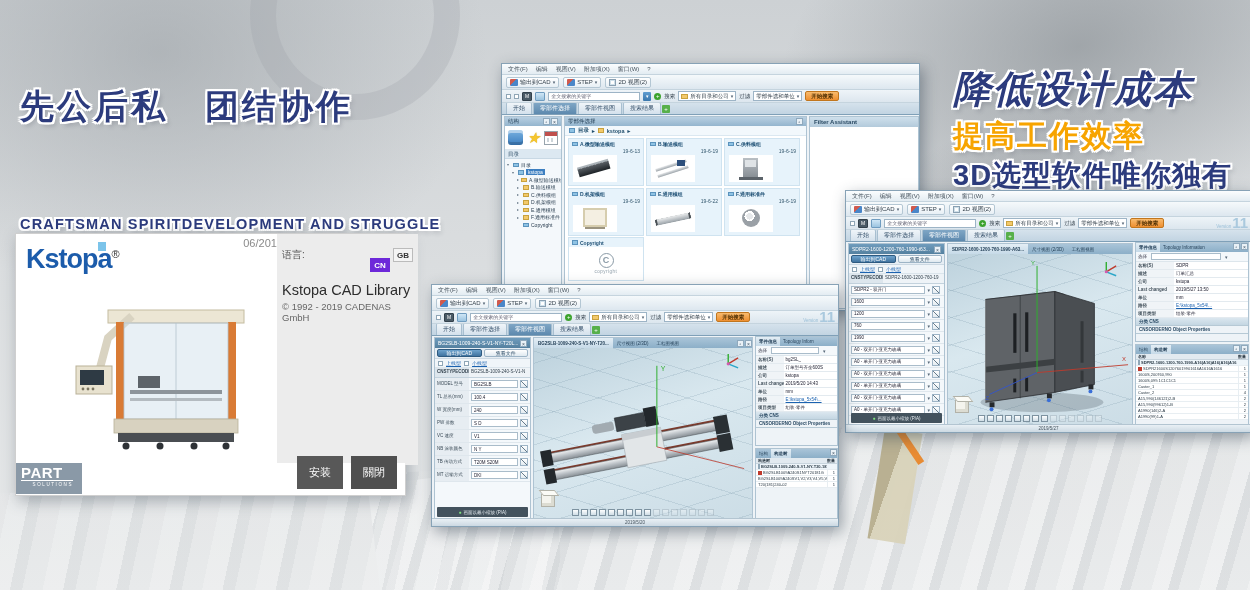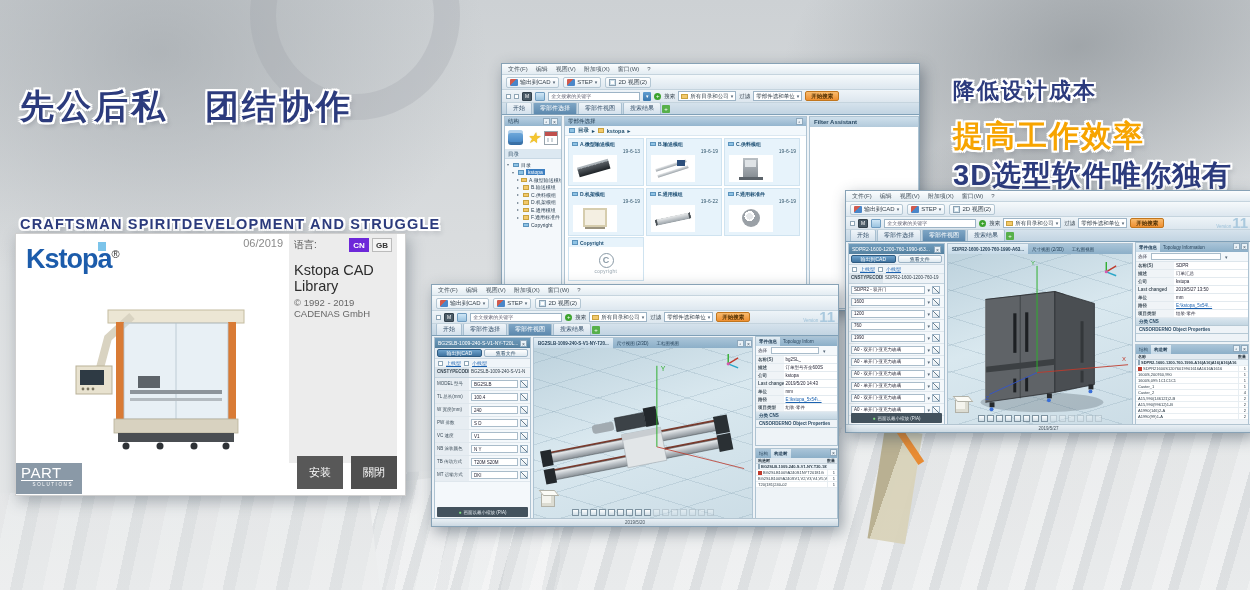--- a/index.html
+++ b/index.html
@@ -30,21 +30,21 @@
          background:radial-gradient(ellipse, rgba(148,153,158,.5), transparent 70%); }
 
   
   .slg { position:absolute; font-weight:bold; white-space:nowrap;
          text-shadow:-2px -2px 0 #fff,2px -2px 0 #fff,-2px 2px 0 #fff,2px 2px 0 #fff,
                      0 -2px 0 #fff,0 2px 0 #fff,-2px 0 0 #fff,2px 0 0 #fff,3px 4px 4px rgba(60,65,80,.25); }
   .cn-l1 { left:20px; top:84px;  font-size:34px; letter-spacing:3px; color:#2c3b7d; }
   .cn-l2 { left:20px; top:128px; font-size:34px; letter-spacing:3px; color:#f7a400; }
   .en-l1 { left:20px; top:188px; font-size:14.5px; letter-spacing:1.2px; color:#2c3b7d; }
   .en-l2 { left:20px; top:216px; font-size:14.5px; letter-spacing:1.2px; color:#2c3b7d; }
-  .cn-r1 { left:953px; top:76px;  font-size:22px; letter-spacing:2px; color:#2c3b7d; }
+  .cn-r1 { left:953px; top:64px;  font-size:38px; letter-spacing:2px; color:#2c3b7d;font-style:italic; }
   .cn-r2 { left:953px; top:116px; font-size:30px; letter-spacing:2px; color:#f7a400; }
   .cn-r3 { left:953px; top:156px; font-size:29px; letter-spacing:1px; color:#2c3b7d; }
 
   
   .win { position:absolute; background:#eef3f7; border:1px solid #87a2b6;
          box-shadow:3px 5px 14px rgba(45,60,75,.45); }
   .winA { left:501px; top:63px;  width:419px; height:248px; }
   .winB { left:431px; top:284px; width:408px; height:243px; z-index:6; }
   .winC { left:845px; top:190px; width:407px; height:243px; z-index:5; }
   .menubar { height:11px; background:linear-gradient(#fbfdfe,#e3ecf2); border-bottom:1px solid #c5d4de;
@@ -252,38 +252,38 @@
   .chdr .n { flex:1; padding:0 2px; } .chdr .q { width:14px; padding:0 2px; text-align:right; }
 
   
   .dlg { position:absolute; left:15px; top:233px; width:391px; height:263px; background:#fff;
          border:1px solid #cfcfcf; box-shadow:3px 5px 14px rgba(45,60,75,.35); z-index:8; }
   .dlg-date { position:absolute; right:122px; top:3px; font-size:11px; color:#8a8a8a; }
   .dlg-logo { position:absolute; left:10px; top:10px; color:#1c5cab; font-weight:bold;
               font-size:27px; letter-spacing:-1px; }
   .dlg-logo .acc { position:absolute; right:13px; top:-2px; width:8px; height:9px; background:#7cc4ea; }
   .dlg-logo sup { font-size:11px; color:#333; font-weight:normal; }
-  .dlg-right { position:absolute; left:273px; top:0; width:108px; height:231px; background:#ececec;
+  .dlg-right { position:absolute; left:261px; top:0; width:141px; height:231px; background:#ececec;
                padding:4px 5px; }
   .langrow { display:flex; align-items:center; gap:3px; font-size:10px; color:#555; }
   .langbtn { width:20px; height:14px; display:inline-flex; align-items:center; justify-content:center;
              font-size:8px; font-weight:bold; }
-  .lang-cn { background:#6d28d9; color:#fff; margin-left:auto; }
+  .lang-cn { background:#6d28d9; color:#fff; margin-left:auto;margin-top:20px; }
   .lang-gb { background:#f4f4f4; color:#333; border:1px solid #bbb; }
   .dlg-title { margin-top:10px; font-size:14.5px; font-weight:normal; color:#2d2d2d; }
   .dlg-menu { margin-top:7px; }
   .mrow { height:17px; background:#fff; border:1px solid #d9d9d9; border-left:none; border-right:none;
           display:flex; align-items:center; gap:5px; padding:0 5px; margin-bottom:4px;
           font-size:9.5px; font-weight:bold; color:#3a3a3a; }
   .mrow .arr { color:#3f9c1f; font-size:7px; }
   .dlg-cp { font-size:9.5px; color:#666; margin-top:3px; }
   .dlg-bottom { position:absolute; left:0; right:0; bottom:0; height:32px; background:#fff; }
   .plogo { position:absolute; left:0; bottom:1px; width:66px; height:31px; background:#8a99a7;
            color:#fff; padding:3px 5px 0; }
-  .plogo .p1 { font-size:15px; font-weight:normal; letter-spacing:.5px; line-height:14px; }
+  .plogo .p1 { font-size:15px; font-weight:bold; letter-spacing:.5px; line-height:14px; }
   .plogo .p2 { font-size:4.5px; letter-spacing:1.6px; text-align:right; border-top:1px solid #fff;
                padding-top:1px; width:52px; }
   .dbtn { position:absolute; bottom:6px; width:46px; height:33px; color:#fff; font-size:11px;
           display:flex; align-items:center; justify-content:center; }
   .dbtn.install { right:62px; background:#585858; }
   .dbtn.close { right:8px; background:#4f4f4f; }
   .machine { position:absolute; left:52px; top:52px; width:205px; height:180px; }
 </style>
 </head>
 <body>

